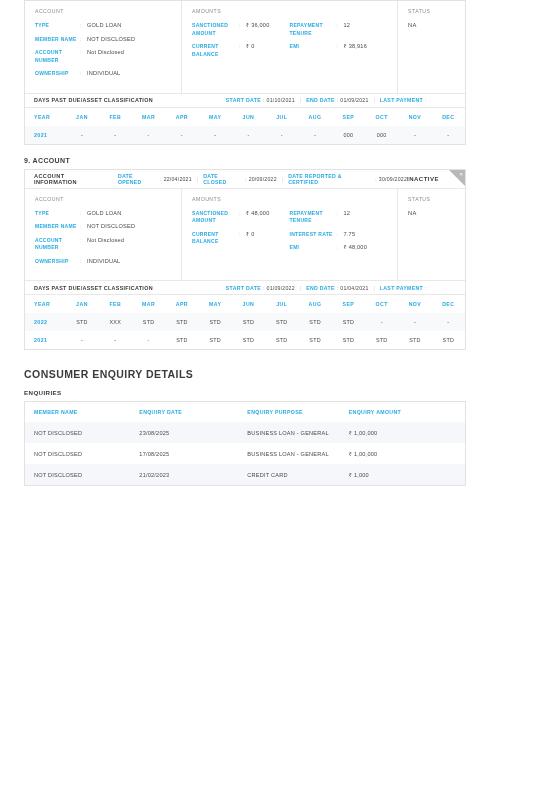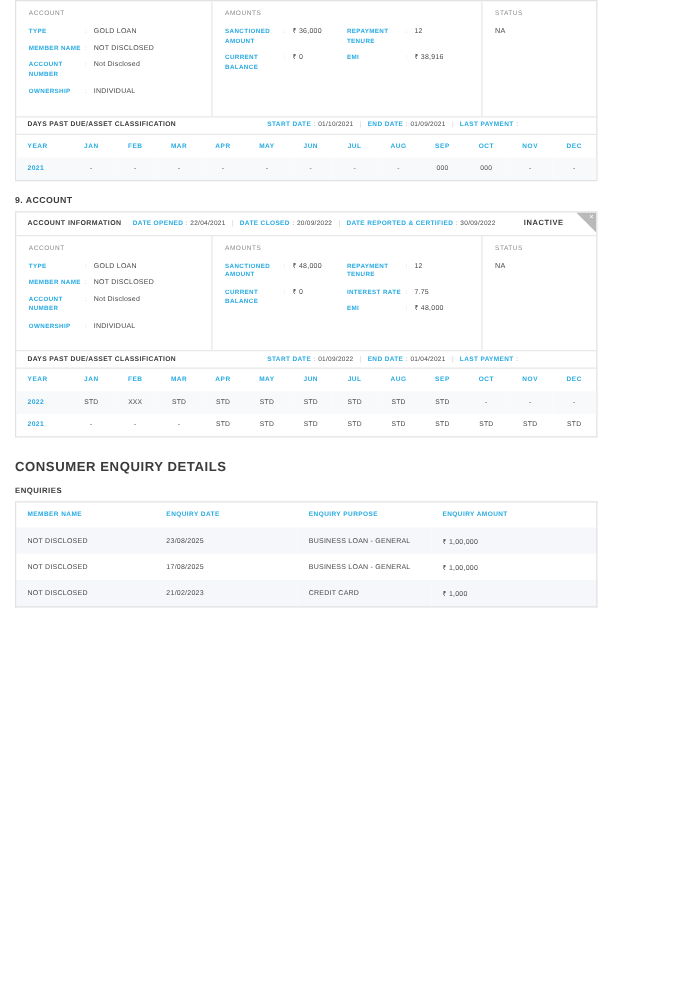--- a/index.html
+++ b/index.html
@@ -3,21 +3,21 @@
 <meta charset="utf-8">
 <style>
   * { box-sizing: border-box; margin: 0; padding: 0; }
   html, body {
     width: 546px; height: 793px;
     background: #ffffff;
     font-family: "Liberation Sans", sans-serif;
     color: #3b3b3b;
     overflow: hidden;
   }
-  .page { width: 490px; height: 793px; position: relative; padding: 0 12px; }
+  .page { width: 490px; height: 793px; position: relative; padding: 0 24px; }
 
   
   .card {
     border: 1px solid #e2e2e2;
     background: #fff;
     position: relative;
   }
 
   
   .acct-head {

